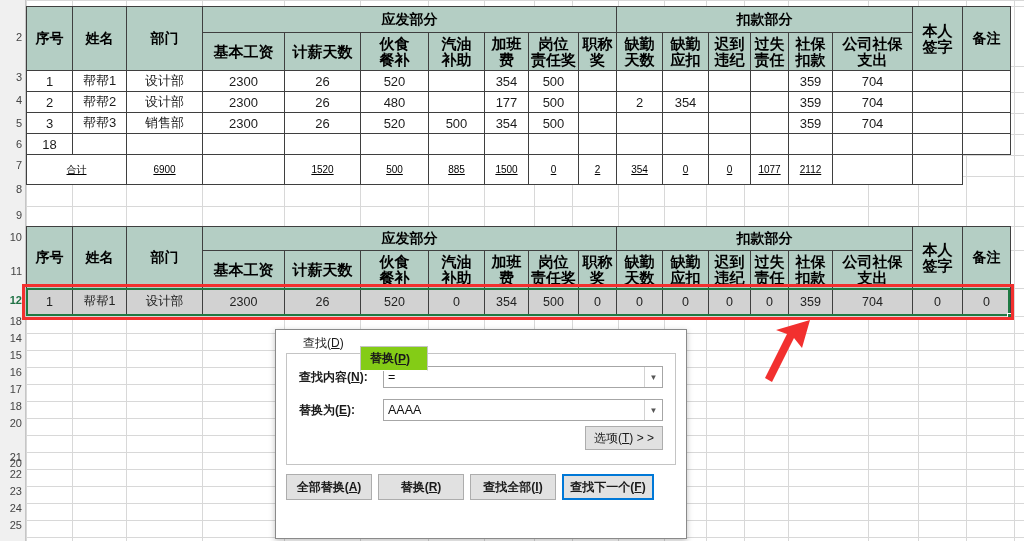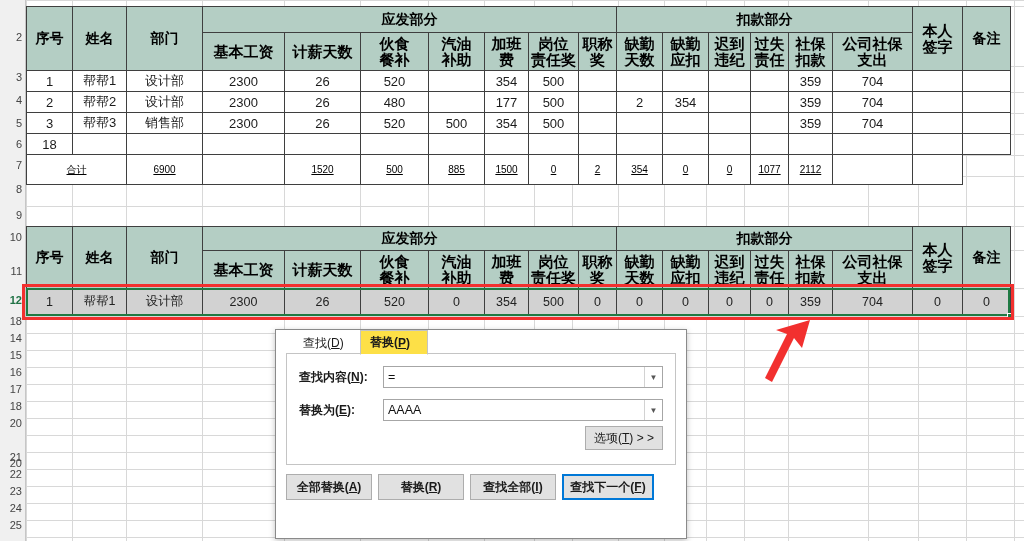--- a/index.html
+++ b/index.html
@@ -66,22 +66,22 @@
   .dlg-close{position:absolute;right:10px;top:4px;width:26px;height:22px;
     display:flex;align-items:center;justify-content:center;font-size:15px;color:#222;}
   .dlg-body{position:relative;padding:0 10px 8px 10px;}
   .tabs{position:relative;height:24px;margin-left:4px;}
   .tab{
     position:absolute;top:2px;height:22px;padding:0 9px;
     display:flex;align-items:center;font-size:12px;color:#1a1a1a;
     box-sizing:border-box;
   }
   .tab.active{
-    background:#fde047;border:1px solid #c4c4c4;border-bottom:1px solid #ffffff;
-    top:0;height:25px;z-index:3;font-weight:bold;
+    background:#84cc16;border:1px solid #c4c4c4;border-bottom:1px solid #ffffff;
+    top:16px;height:25px;z-index:3;font-weight:bold;
   }
   .panel{
     position:relative;border:1px solid #c4c4c4;background:#fff;
     margin-top:-1px;padding:12px 10px 14px 10px;height:112px;box-sizing:border-box;
   }
   .field-row{position:relative;height:22px;margin-bottom:11px;}
   .field-label{position:absolute;left:2px;top:3px;font-size:12px;color:#1a1a1a;font-weight:bold;}
   .combo{
     position:absolute;left:86px;right:2px;top:0;height:22px;
     border:1px solid #a6a6a6;background:#fff;box-sizing:border-box;display:flex;

